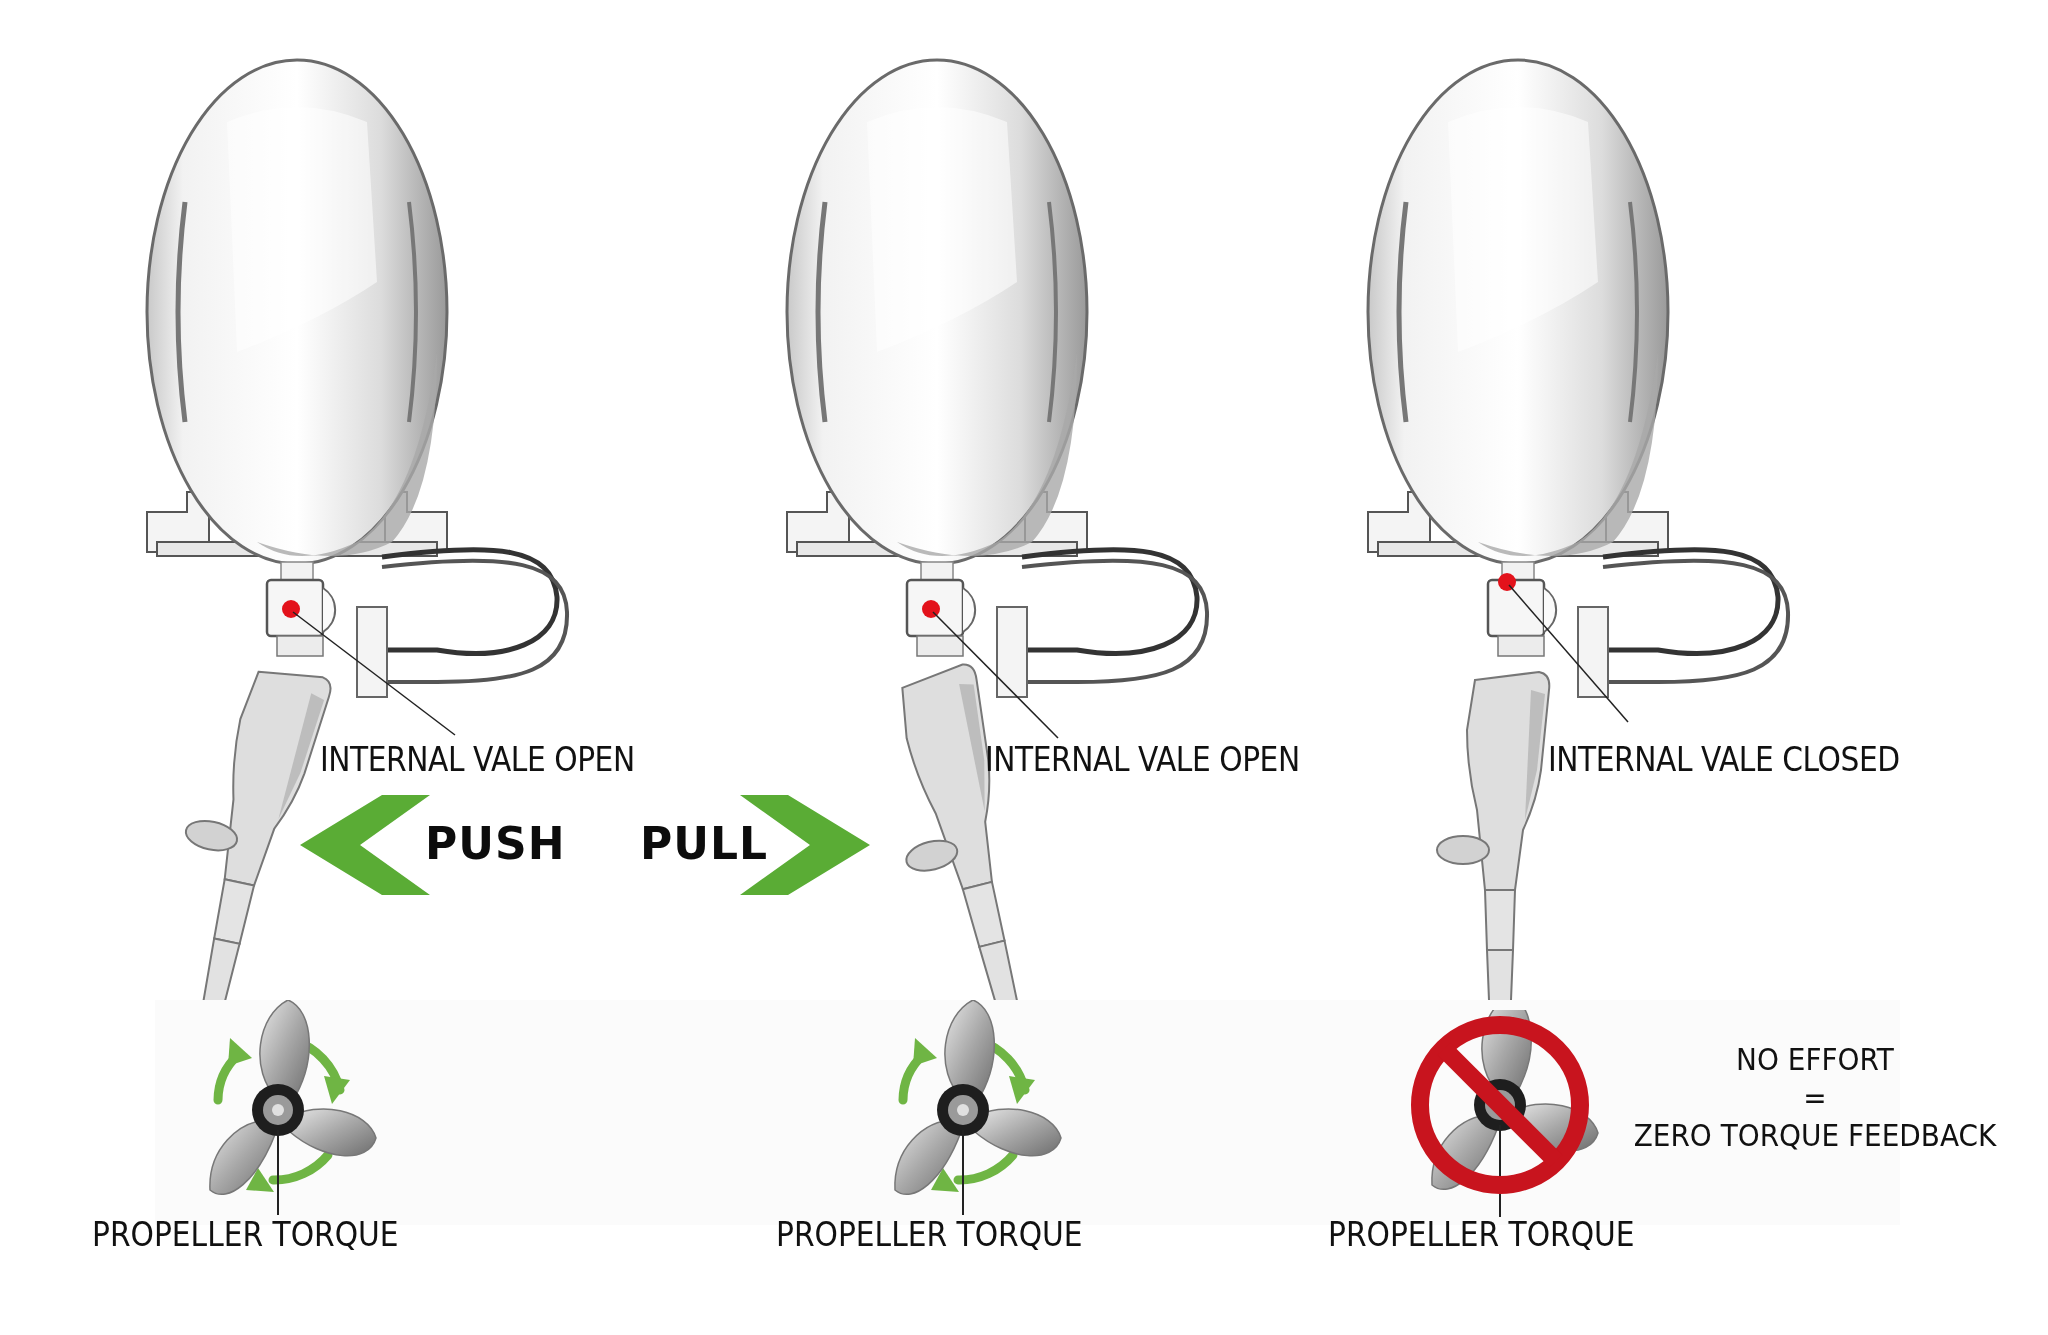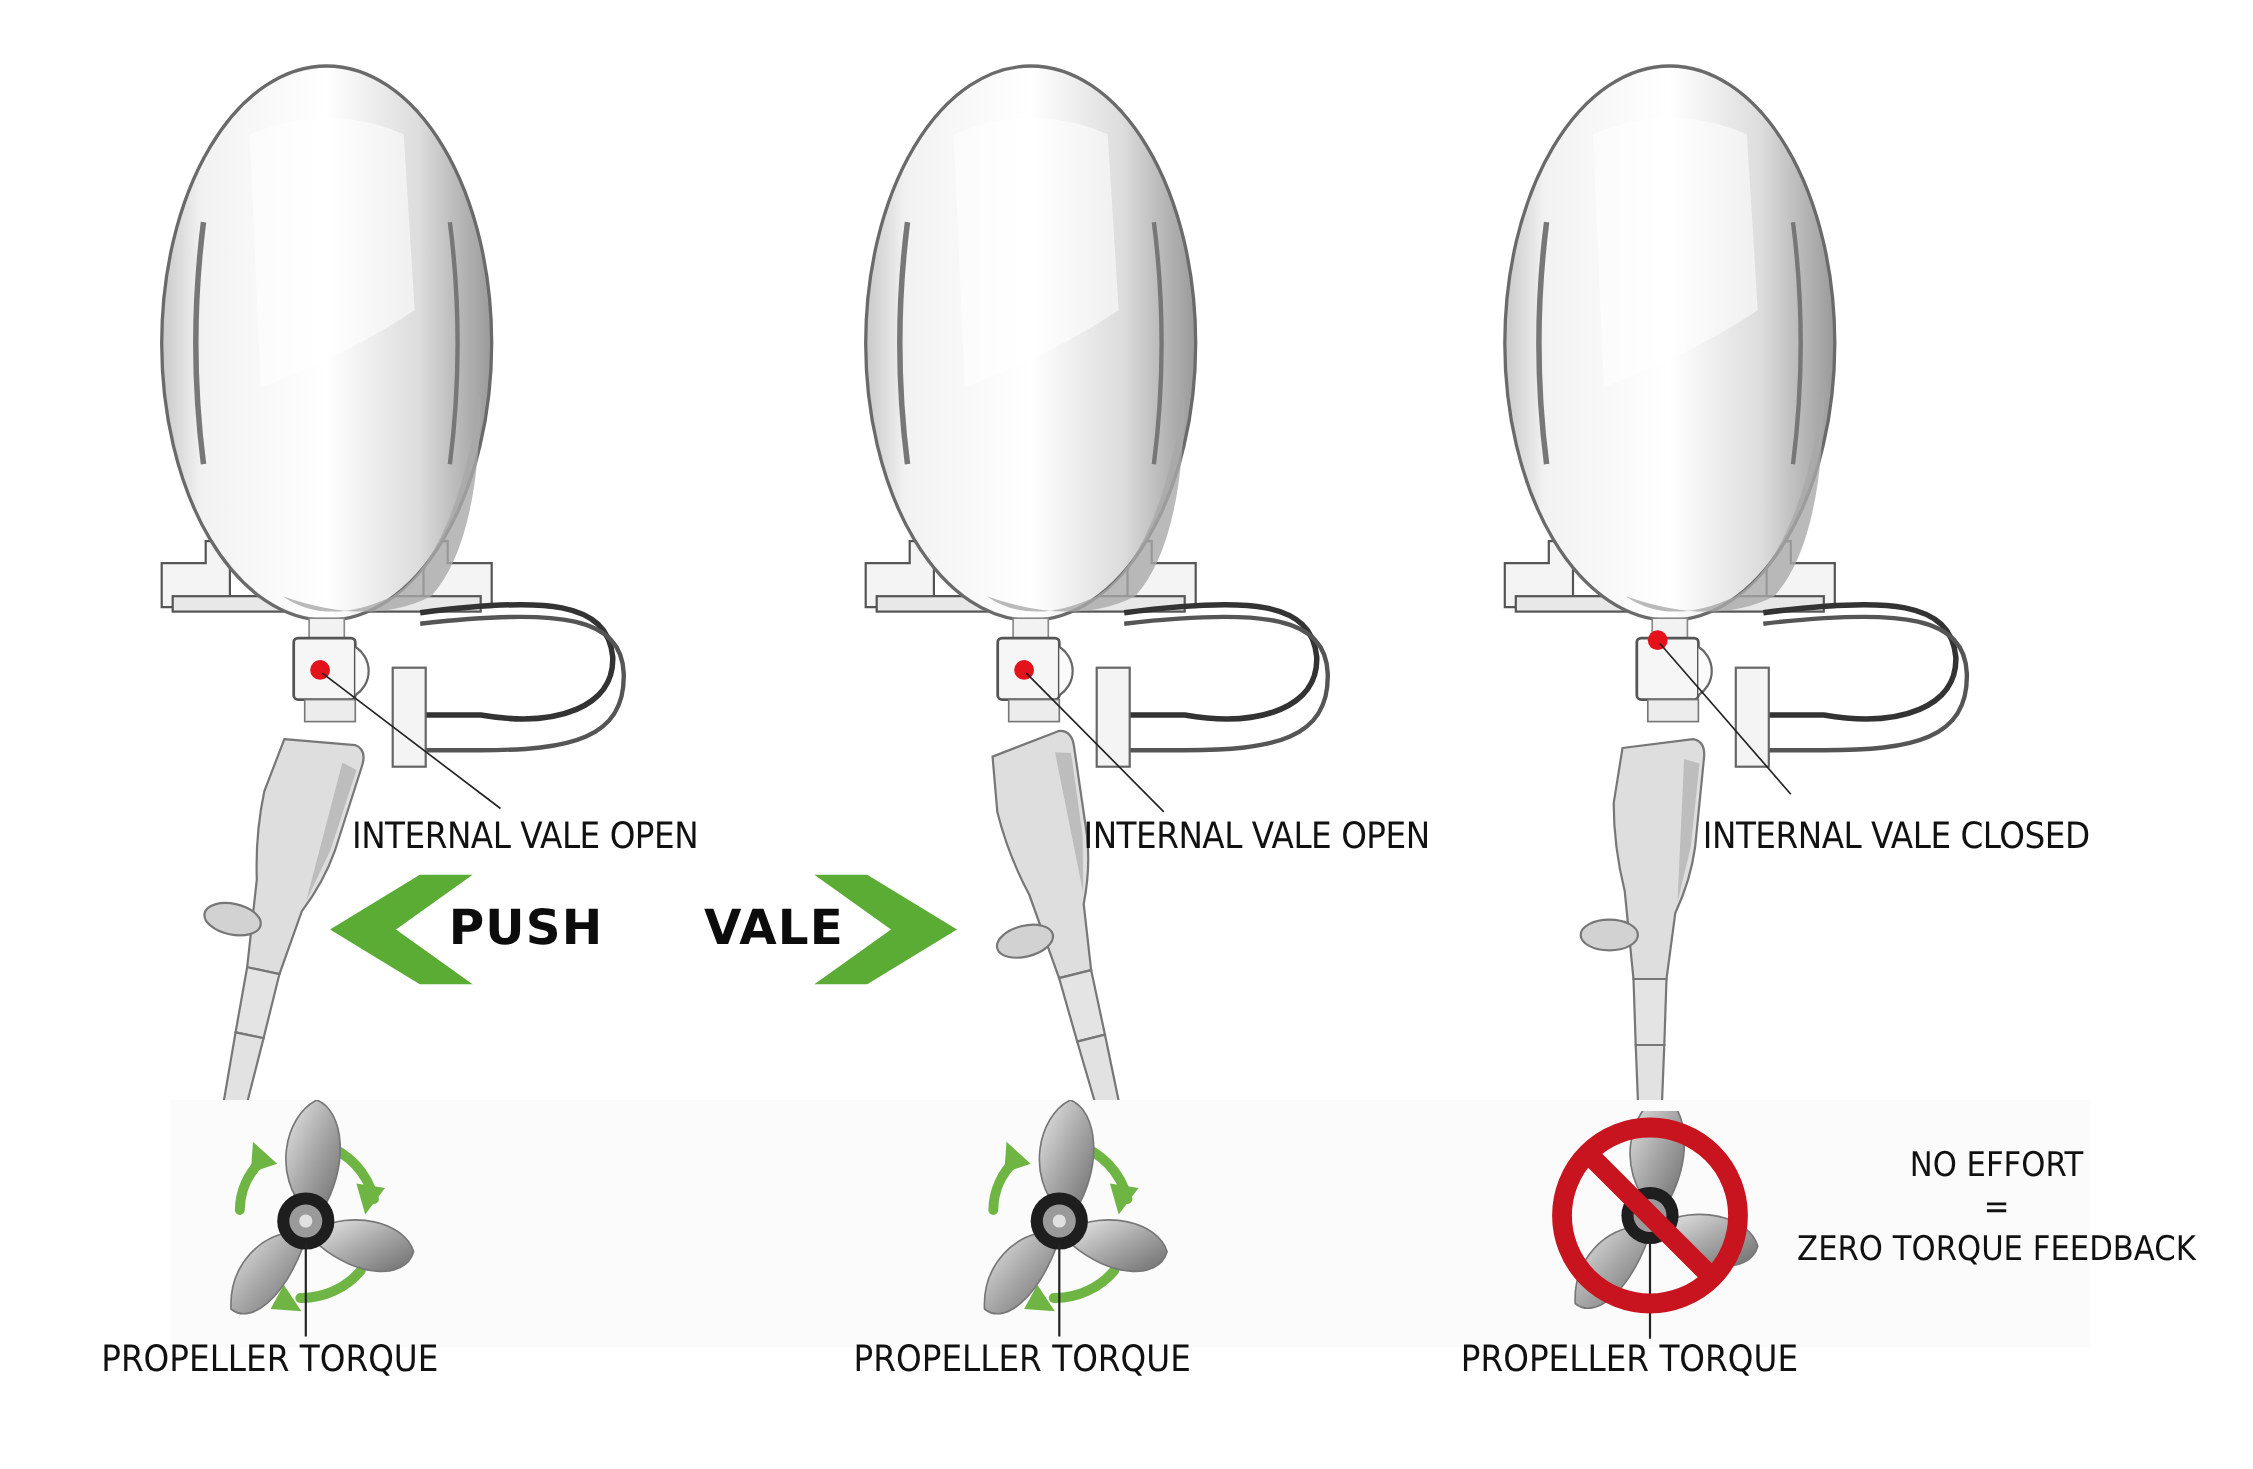--- a/index.html
+++ b/index.html
@@ -125,26 +125,26 @@
       </g>
     <circle cx="279" cy="582" r="9" fill="#e3121b"></circle>
     <line x1="281" y1="585" x2="400" y2="722" stroke="#222" stroke-width="1.5"></line>
   </svg>
   <div class="label" style="left:320px;top:740px;">INTERNAL VALE CLOSED</div>
 </div>
 
 <svg class="abs" style="left:300px;top:795px;" width="130" height="100">
   <polygon points="0,50 82,0 130,0 60,50 130,100 82,100" fill="#5aac35"></polygon>
 </svg>
-<div class="big" style="left:408px;top:818px;">PUSH</div>
+<div class="big" style="left:425px;top:818px;">PUSH</div>
 
 <svg class="abs" style="left:740px;top:795px;" width="130" height="100">
   <polygon points="130,50 48,0 0,0 70,50 0,100 48,100" fill="#5aac35"></polygon>
 </svg>
-<div class="big" style="left:640px;top:818px;">VALE</div>
+<div class="big" style="left:640px;top:818px;">PULL</div>
 
 <div class="band"></div>
 
 <svg class="abs" style="left:180px;top:1000px;" width="200" height="220">
   <g transform="translate(98,110)">
     <use href="#rotArrows"></use>
     <use href="#propeller"></use>
     <line x1="0" y1="20" x2="0" y2="105" stroke="#222" stroke-width="2"></line>
   </g>
 </svg>

